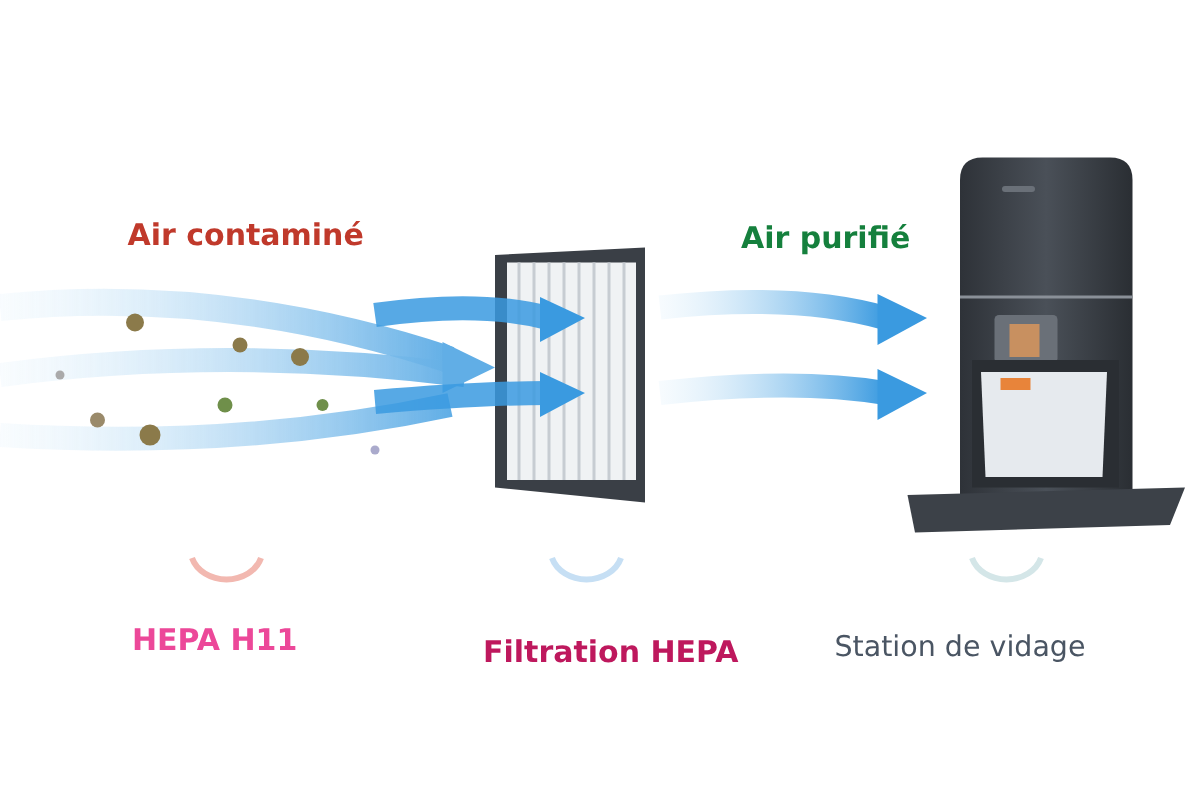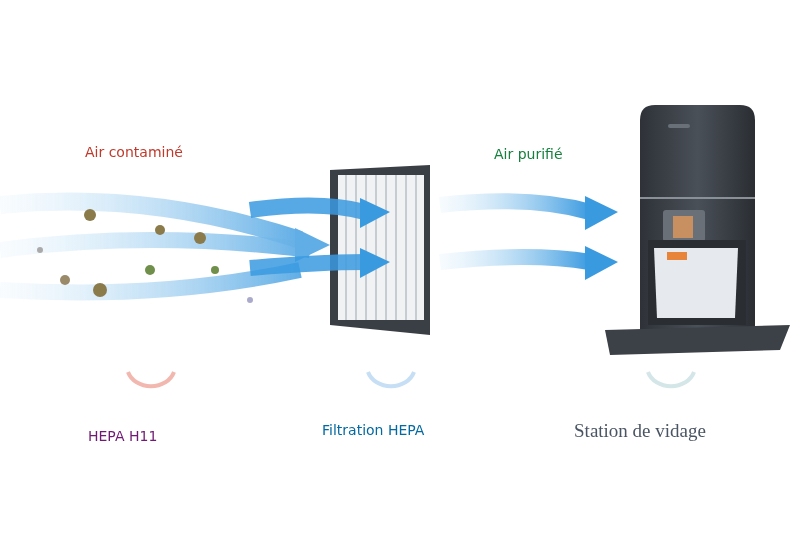--- a/index.html
+++ b/index.html
@@ -1,18 +1,18 @@
 <!DOCTYPE html>
 <html><head>
 <meta charset="utf-8">
 <style>
   html, body { margin:0; padding:0; }
   body { width:800px; height:533px; background:#ffffff; position:relative; overflow:hidden; font-family:"DejaVu Sans", sans-serif; }
   .abs { position:absolute; }
-  .lbl-top { font-weight:normal; font-size:14px; }
+  .lbl-top { font-weight:bold; font-size:20px; }
   .lbl-bot { font-size:19px; text-align:center; }
   svg { position:absolute; left:0; top:0; }
 </style>
 </head>
 <body>
 
 <svg width="800" height="533" viewBox="0 0 800 533">
   <defs>
     <linearGradient id="flow" x1="0" x2="1">
       <stop offset="0" stop-color="#d6ecfa" stop-opacity="0.2"></stop>
@@ -83,17 +83,17 @@
   </g>
 
   <path d="M128 372 A24 20 0 0 0 174 372" stroke="#f2b8b0" stroke-width="4" fill="none"></path>
   <path d="M368 372 A24 20 0 0 0 414 372" stroke="#c6dff4" stroke-width="4" fill="none"></path>
   <path d="M648 372 A24 20 0 0 0 694 372" stroke="#d4e6e8" stroke-width="4" fill="none"></path>
 </svg>
 
 <div class="abs lbl-top" style="left:85px;top:144px;color:#c0392b;">Air contaminé</div>
 <div class="abs lbl-top" style="left:494px;top:146px;color:#15803d;">Air purifié</div>
 
-<div class="abs lbl-top" style="left:88px;top:428px;color:#701a75;text-align:center;">HEPA H11</div>
-<div class="abs lbl-top" style="left:322px;top:422px;color:#0369a1;">Filtration HEPA</div>
-<div class="abs lbl-bot" style="left:520px;top:420px;width:240px;color:#4a5563;font-family:Liberation Serif, serif;">
+<div class="abs lbl-top" style="left:88px;top:414px;color:#ec4899;text-align:center;">HEPA H11</div>
+<div class="abs lbl-top" style="left:322px;top:422px;color:#be185d;">Filtration HEPA</div>
+<div class="abs lbl-bot" style="left:520px;top:420px;width:240px;color:#4a5563;">
   <div>Station de vidage</div>
 </div>
 
 </body></html>

